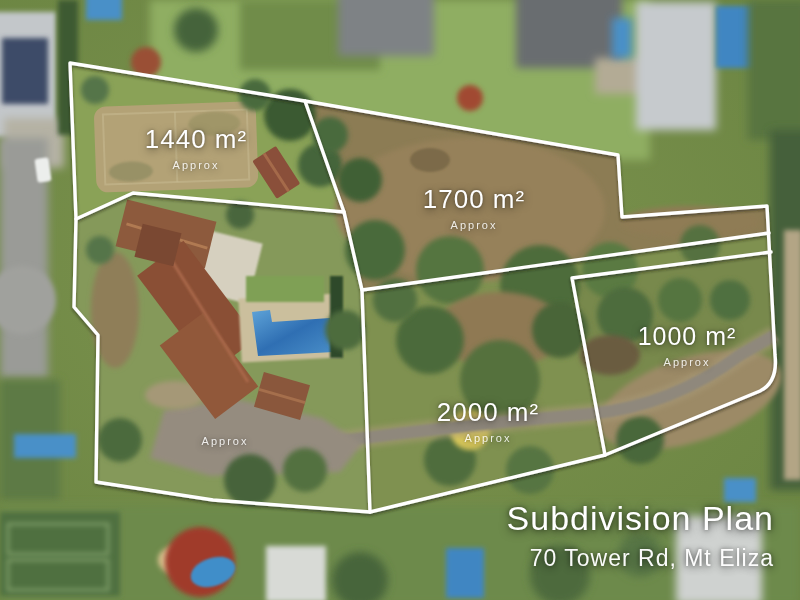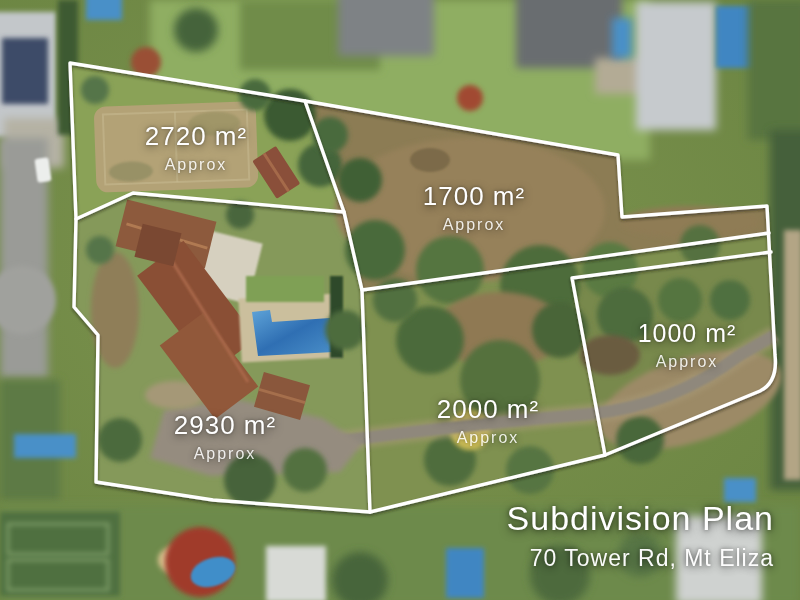--- a/index.html
+++ b/index.html
@@ -3,21 +3,21 @@
 <meta charset="utf-8">
 <style>
   html,body{margin:0;padding:0;background:#222;}
   .scene{position:relative;width:800px;height:600px;overflow:hidden;
          font-family:"Liberation Sans","DejaVu Sans",sans-serif;}
   .scene svg{position:absolute;left:0;top:0;}
   .lot-label{position:absolute;transform:translate(-50%,-50%);text-align:center;
              color:#fff;pointer-events:none;
              text-shadow:0 2px 8px rgba(0,0,0,.55),0 0 3px rgba(0,0,0,.35);}
   .lot-label .area{font-size:26px;font-weight:300;letter-spacing:1px;line-height:1;}
-  .lot-label .approx{font-size:16px;font-weight:300;letter-spacing:2px;opacity:.85;margin-top:7px;}
+  .lot-label .approx{font-size:11px;font-weight:300;letter-spacing:2px;opacity:.85;margin-top:7px;}
   .lot-label.small .area{font-size:25px;}
   .title-block{position:absolute;right:26px;top:500px;text-align:right;color:#fff;
                text-shadow:0 2px 10px rgba(0,0,0,.6),0 0 4px rgba(0,0,0,.4);}
   .title-block .title{font-size:34px;font-weight:400;letter-spacing:1px;line-height:1.1;}
   .title-block .address{font-size:23px;font-weight:300;letter-spacing:1px;margin-top:8px;opacity:.97;}
 </style>
 </head>
 <body>
 
 <div class="scene">
@@ -190,29 +190,28 @@
     <g fill="none" stroke="#ffffff" stroke-width="3.4" stroke-linejoin="round" stroke-linecap="round" filter="url(#lineShadow)">
       <path d="M70,63 L305,101 L618,155 L622,217 L767,206 L775,355 Q778,382 760,391 L605,455 L370,512 L213,500 L96,482 L98,335 L74,307 L76,219 Z"></path>
       <path d="M76,219 L133,193 L344,212"></path>
       <path d="M305,101 L344,212 L362,290 L370,512"></path>
       <path d="M362,290 L769,233"></path>
       <path d="M771,252 L572,278 L605,455"></path>
     </g>
   </svg>
 
   <div class="lot-label" style="left:196px;top:148px;">
-    <div class="area">2720 m²</div>
+    <div class="area">1440 m²</div>
     <div class="approx">Approx</div>
   </div>
   <div class="lot-label" style="left:474px;top:208px;">
     <div class="area">1700 m²</div>
     <div class="approx">Approx</div>
   </div>
   <div class="lot-label" style="left:225px;top:437px;">
-    <div class="area">2930 m²</div>
     <div class="approx">Approx</div>
   </div>
   <div class="lot-label" style="left:488px;top:421px;">
     <div class="area">2000 m²</div>
     <div class="approx">Approx</div>
   </div>
   <div class="lot-label small" style="left:687px;top:346px;">
     <div class="area">1000 m²</div>
     <div class="approx">Approx</div>
   </div>

